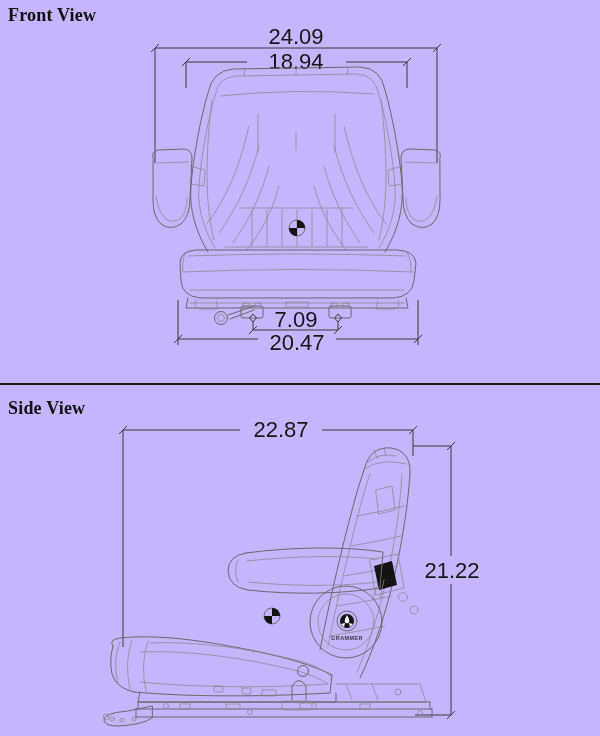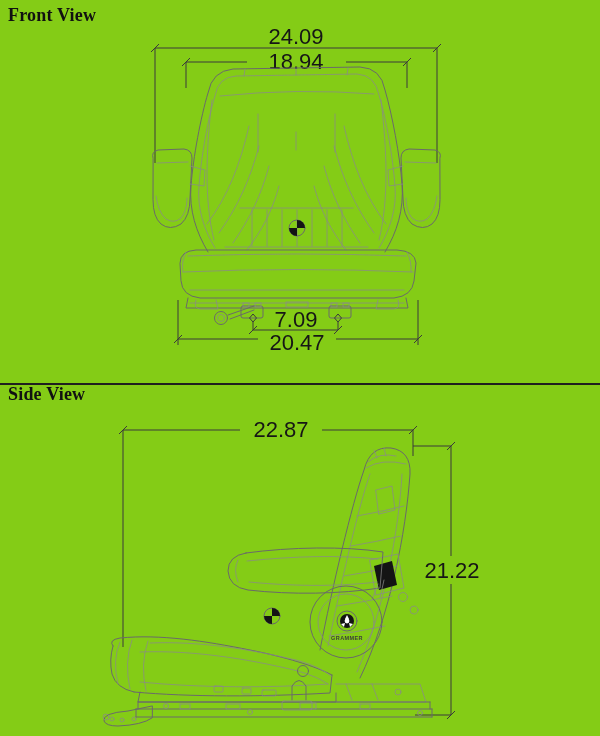--- a/index.html
+++ b/index.html
@@ -1,28 +1,28 @@
 <!DOCTYPE html>
 <html><head>
 <meta charset="utf-8">
 <style>
   html,body{margin:0;padding:0;background:#e9e9e9;}
   .page{
     position:relative;width:600px;height:736px;margin:0 auto;
-    background:#84cc16;overflow:hidden;
+    background:#c4b5fd;overflow:hidden;
     font-family:"Liberation Sans", sans-serif;
   }
   .view-label{
     position:absolute;left:8px;margin:0;
     font-family:"Liberation Serif", serif;
     font-weight:bold;font-size:18px;color:#111;
     letter-spacing:.2px;
   }
   #front-label{top:5px;}
-  #side-label{top:384px;}
+  #side-label{top:398px;}
   .divider{
     position:absolute;left:0;top:383px;width:600px;height:2px;
     background:#1f1f1f;
   }
   svg{position:absolute;left:0;display:block;}
   #front-svg{top:0;}
   #side-svg{top:384px;}
   .draw{stroke:#6a6a6a;stroke-width:1;fill:none;stroke-linecap:round;stroke-linejoin:round;}
   .draw-thin{stroke:#8a8a8a;stroke-width:.75;fill:none;stroke-linecap:round;}
   .dim{stroke:#3a3a3a;stroke-width:1;fill:none;}

